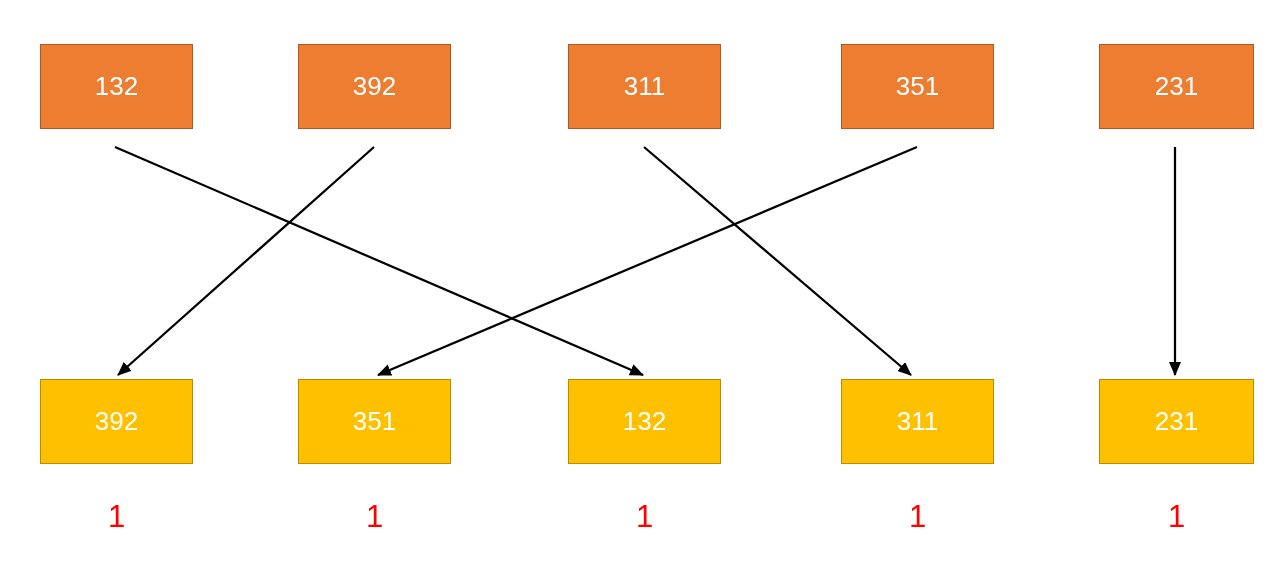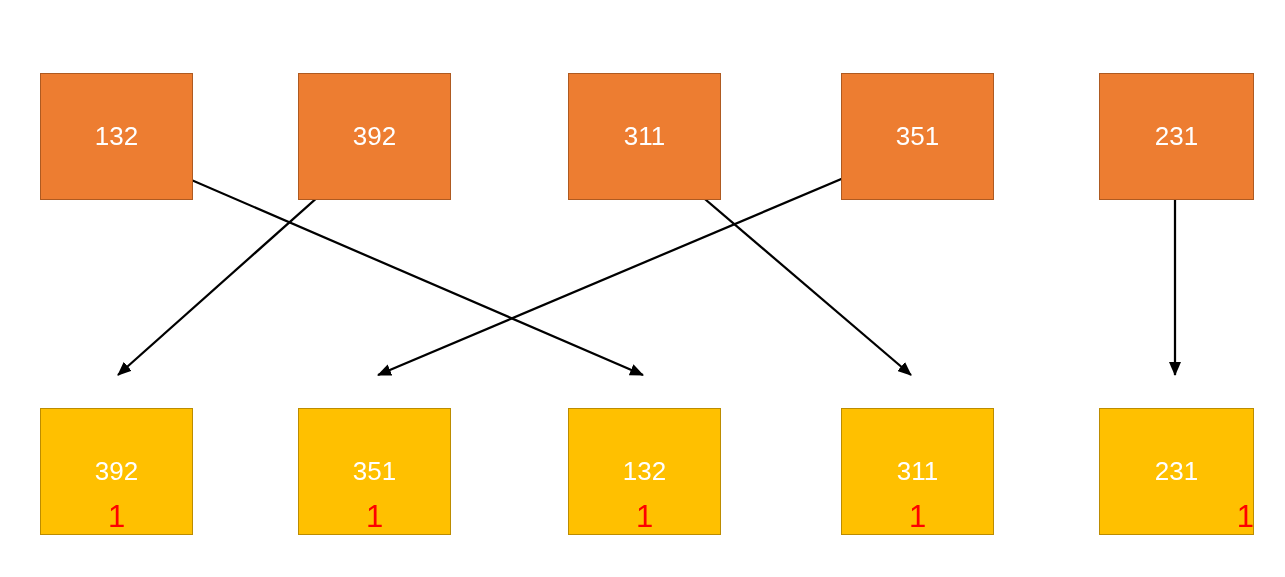--- a/index.html
+++ b/index.html
@@ -38,28 +38,27 @@
   .arrow-layer line {
     stroke: var(--arrow);
     stroke-width: 2.25;
   }
   .arrow-layer .head {
     fill: var(--arrow);
   }
   .node {
     position: absolute;
     width: 153px;
-    height: 127px;
+    height: 85px;
     box-sizing: border-box;
     display: flex;
     align-items: center;
     justify-content: center;
     font-size: 26px;
     color: var(--box-text);
-    margin-top: 29px;
   }
   .node.top {
     top: 44px;
     background: var(--top-box-fill);
     border: 1.5px solid var(--top-box-border);
   }
   .node.bottom {
     top: 379px;
     background: var(--bottom-box-fill);
     border: 1.5px solid var(--bottom-box-border);
@@ -69,21 +68,21 @@
     top: 499px;
     width: 153px;
     text-align: center;
     font-size: 31px;
     color: var(--count-label);
   }
   .c1 { left: 40px; }
   .c2 { left: 298px; }
   .c3 { left: 568px; }
   .c4 { left: 841px; }
-  .c5 { left: 1099px; width: 155px; text-align: right; }
+  .c5 { left: 1099px; width: 155px; }
 </style>
 </head>
 <body>
 
 <div class="canvas">
 
   <svg class="arrow-layer">
     <defs>
       <marker id="ah" markerUnits="userSpaceOnUse" markerWidth="14" markerHeight="12" viewBox="0 0 14 12" refX="13" refY="6" orient="auto">
         <path class="head" d="M0,0 L14,6 L0,12 Z"></path>

